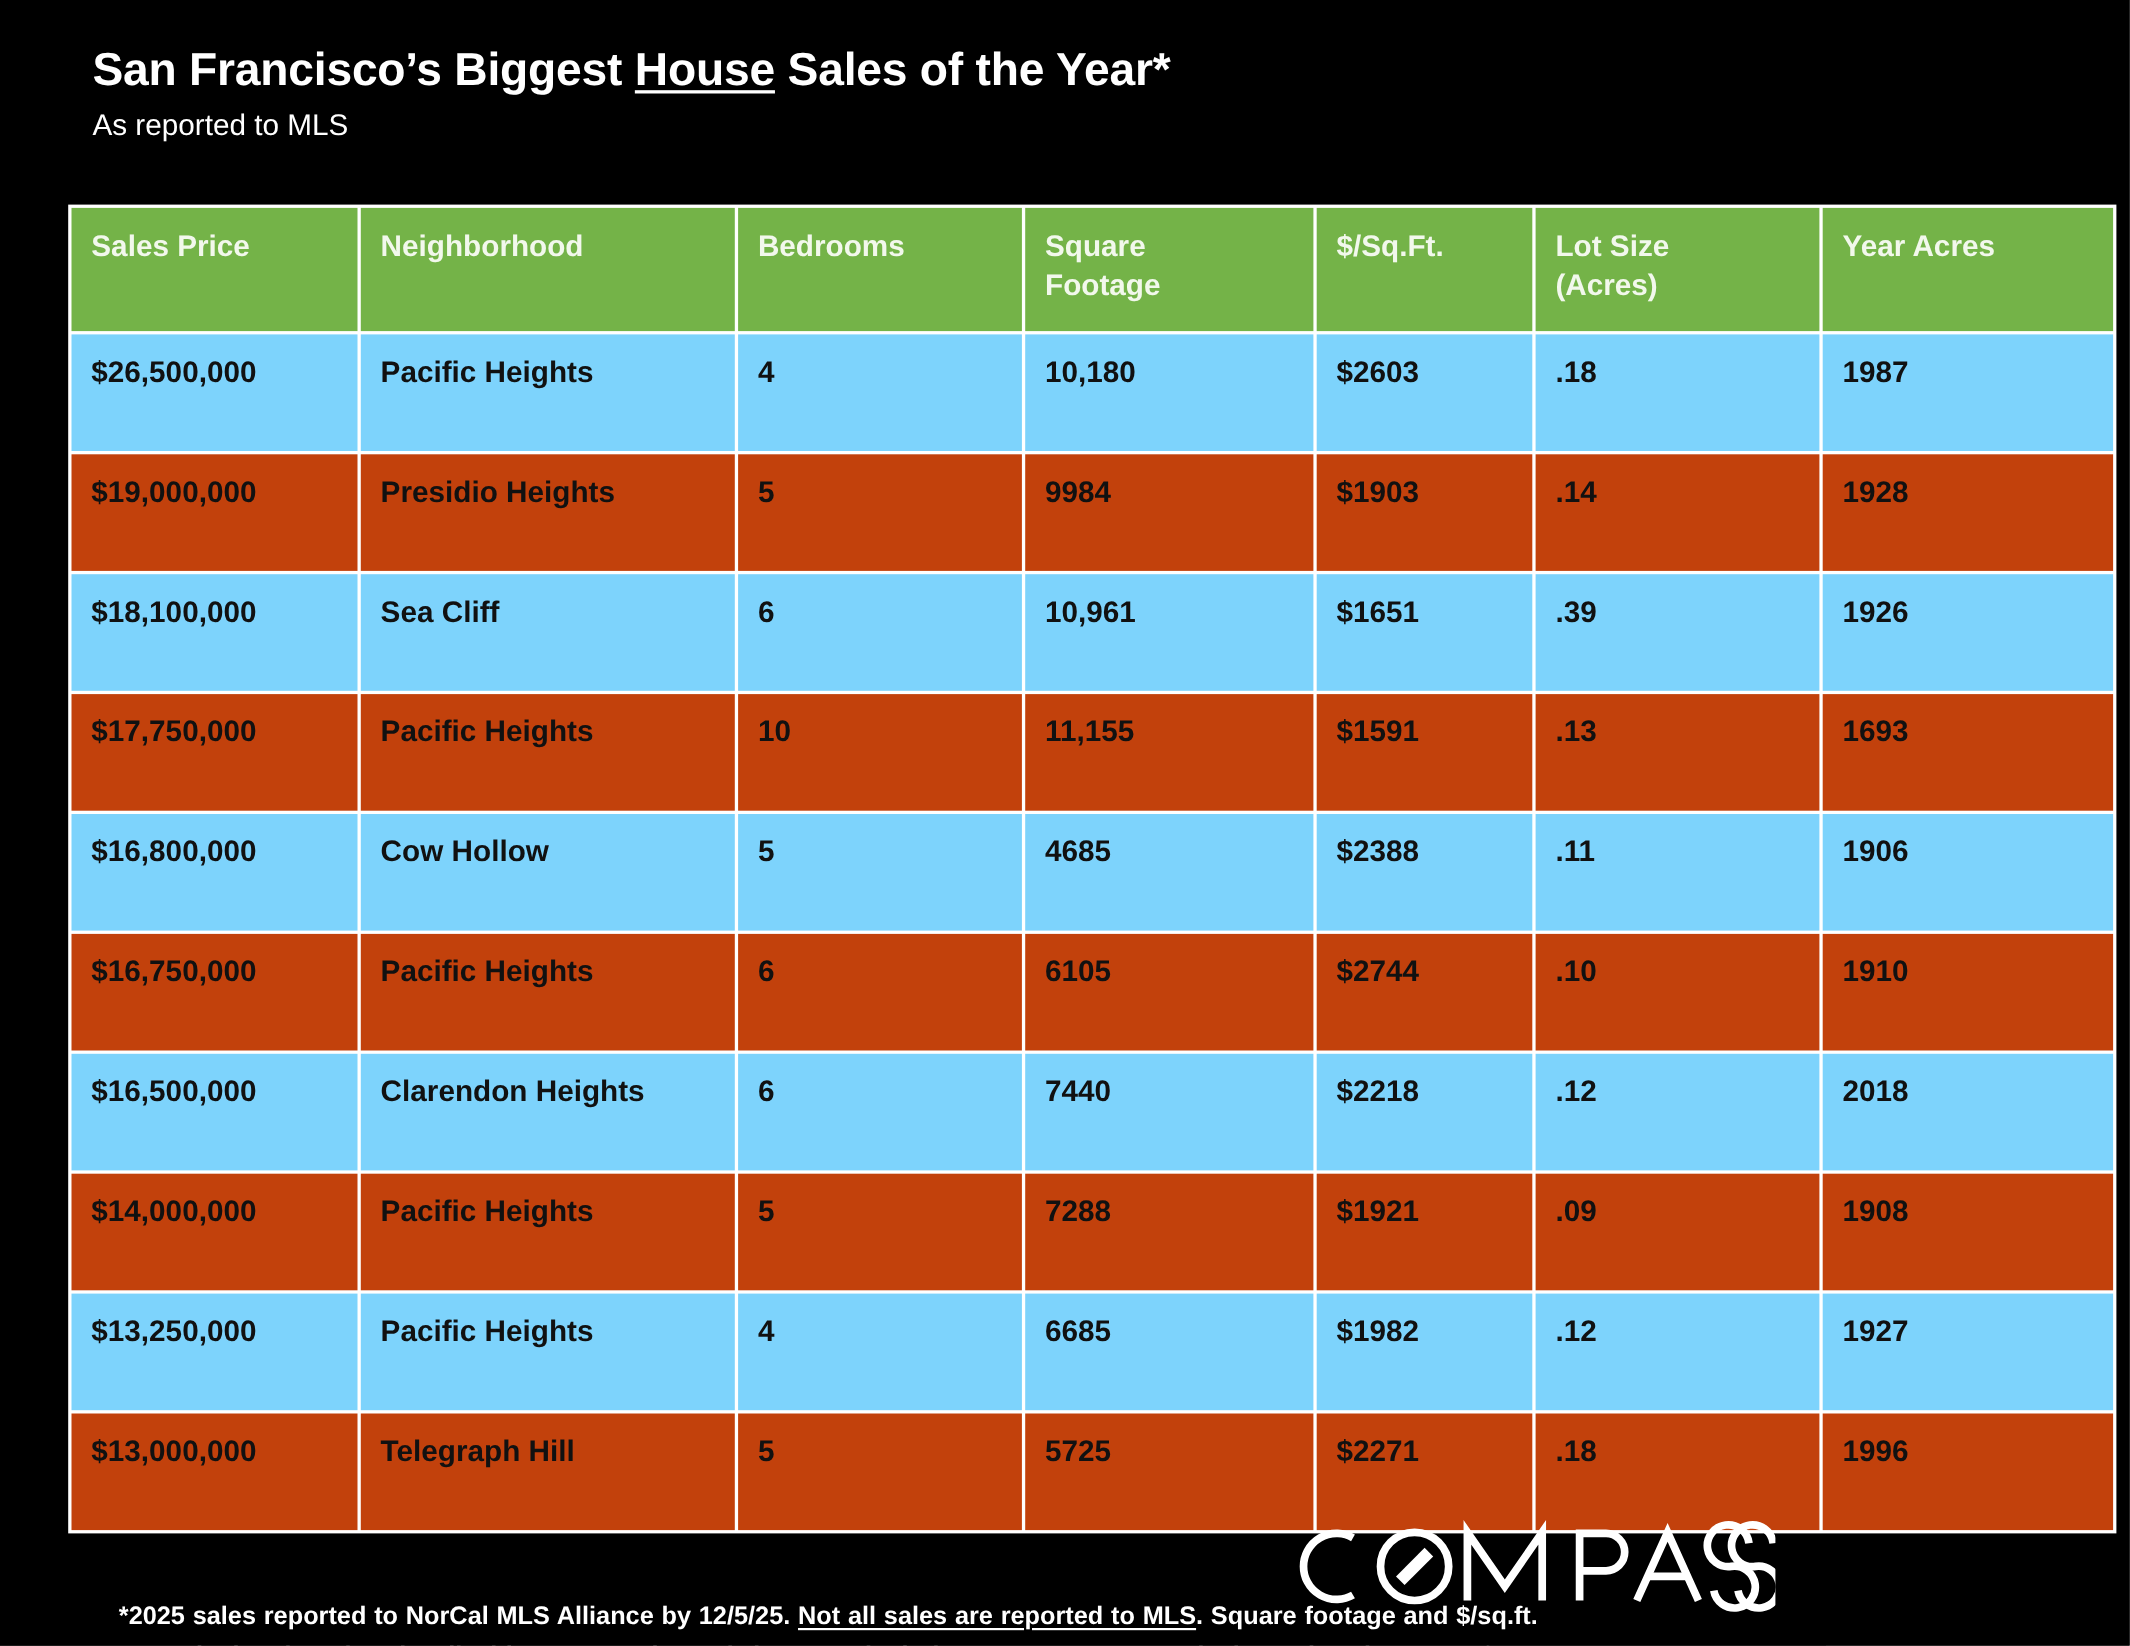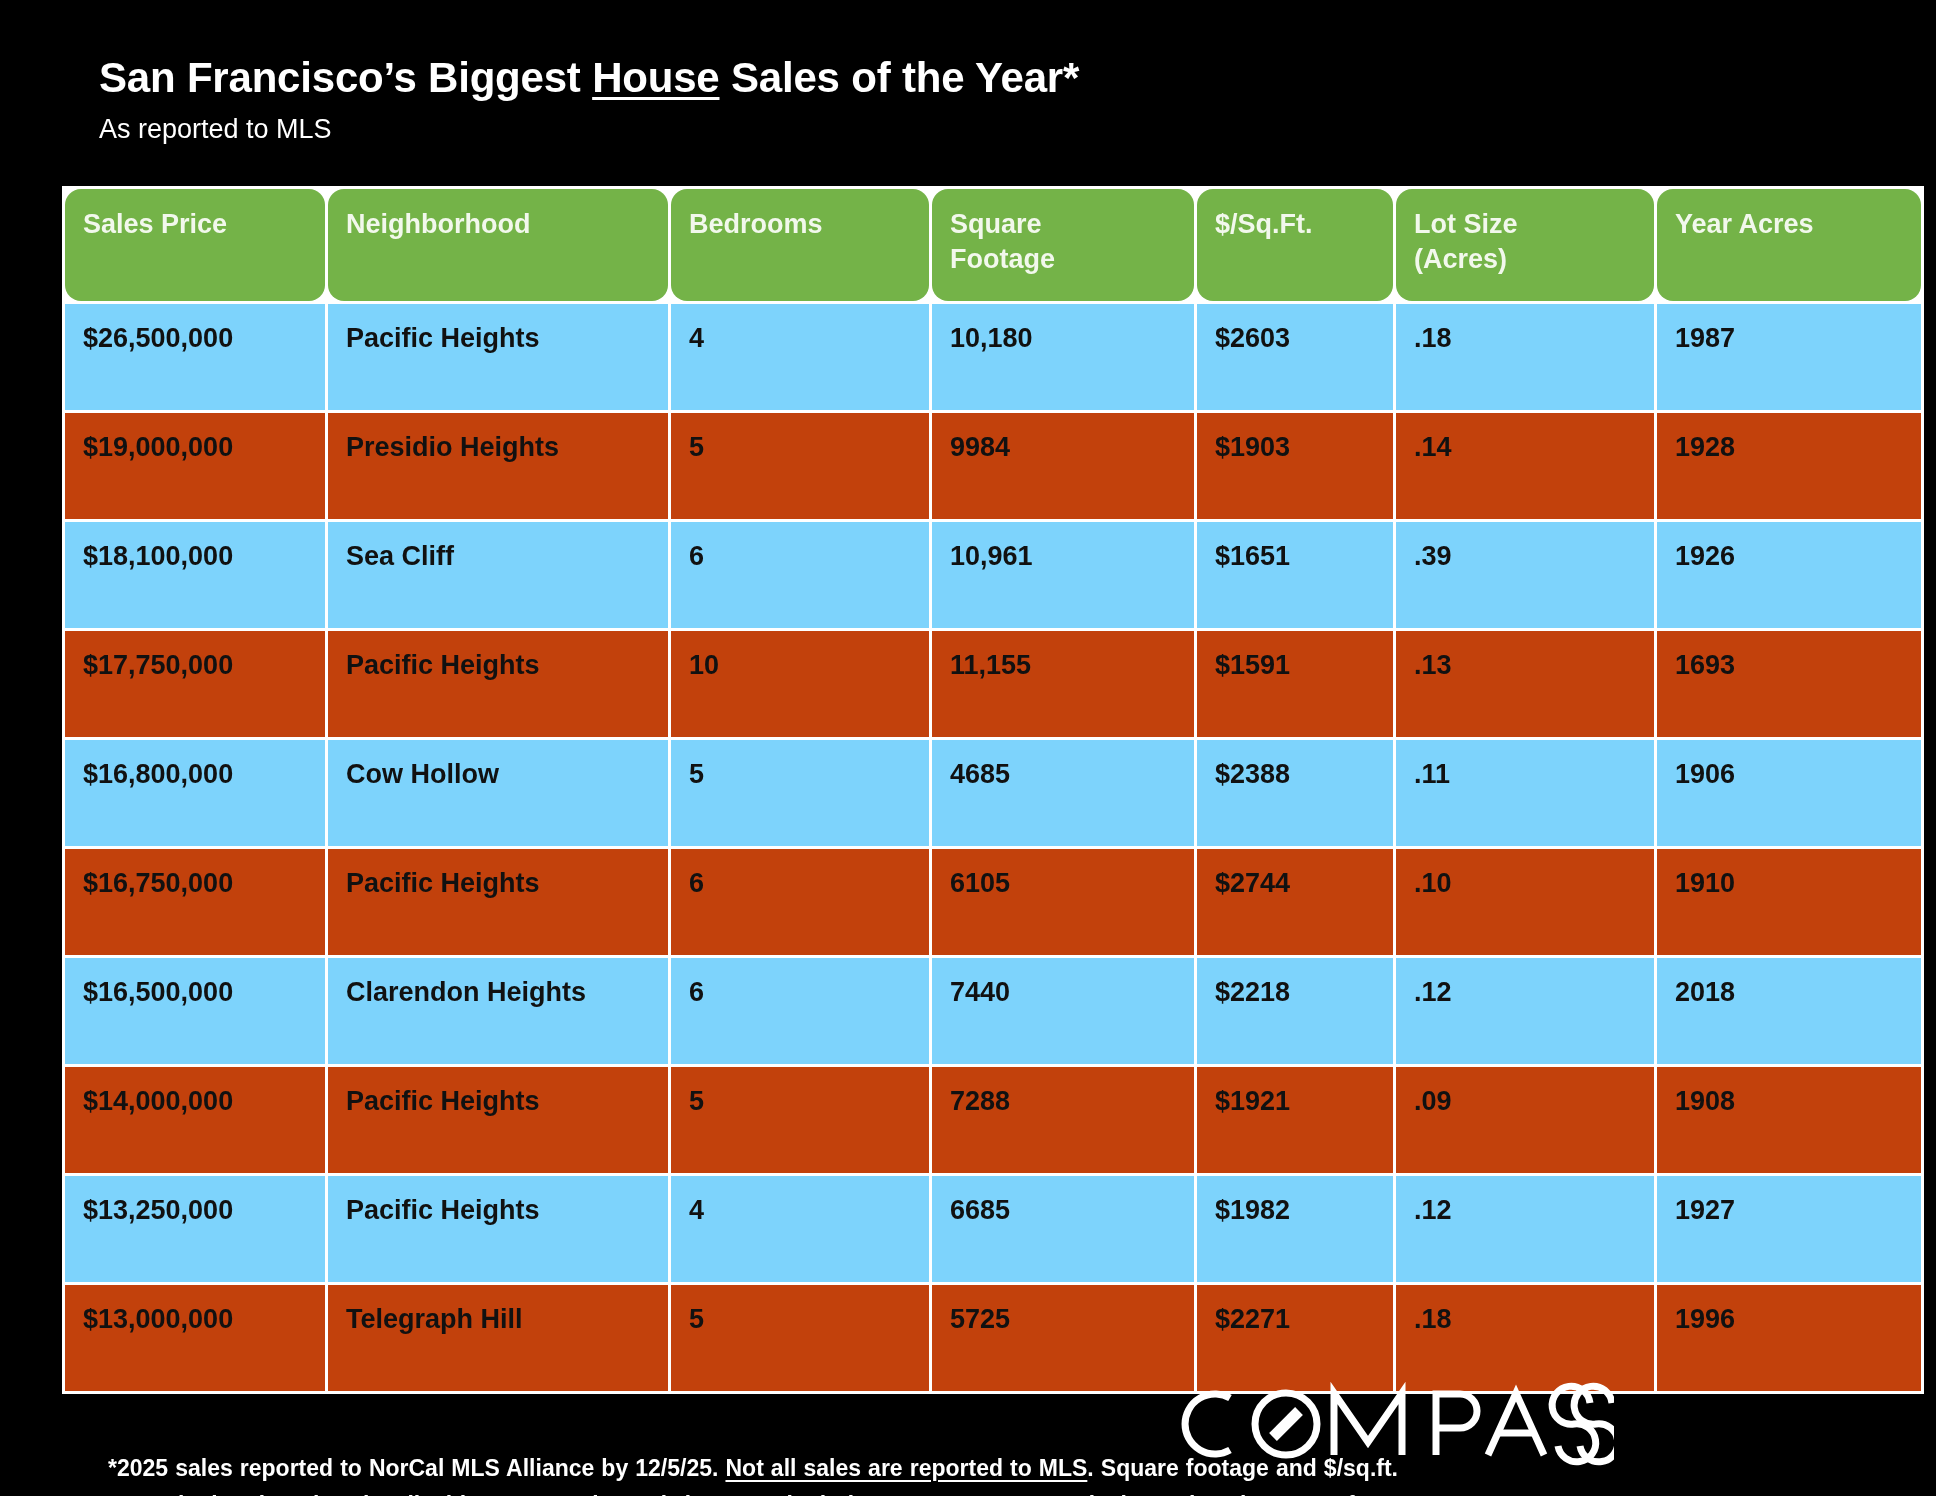--- a/index.html
+++ b/index.html
@@ -6,21 +6,21 @@
   html, body {
     width:1936px; height:1496px;
     background:#000000;
     font-family:"Liberation Sans", sans-serif;
     overflow:hidden;
   }
   .slide {
     position:relative;
     width:1660px; height:1496px;
     background:#000000;
-    padding:15px;
+    padding:0;
   }
 
   
   .title-block { padding:38px 0 0 84px; }
   .title {
     color:#ffffff;
     font-size:42px;
     font-weight:bold;
     letter-spacing:-0.2px;
     line-height:1.18;
@@ -55,21 +55,20 @@
     vertical-align:top;
     font-weight:bold;
     padding:18px 14px 16px 18px;
   }
   table.sales thead th {
     background:#74b348;
     color:#f2f8ec;
     font-size:27px;
     line-height:1.28;
     height:112px;
-    border-radius:16px;
   }
   table.sales tbody td {
     font-size:27px;
     color:#111111;
     height:106px;
     line-height:1.2;
   }
   table.sales tbody tr.even td { background:#7dd3fc; }
   table.sales tbody tr.odd  td { background:#c2410c; }
 

